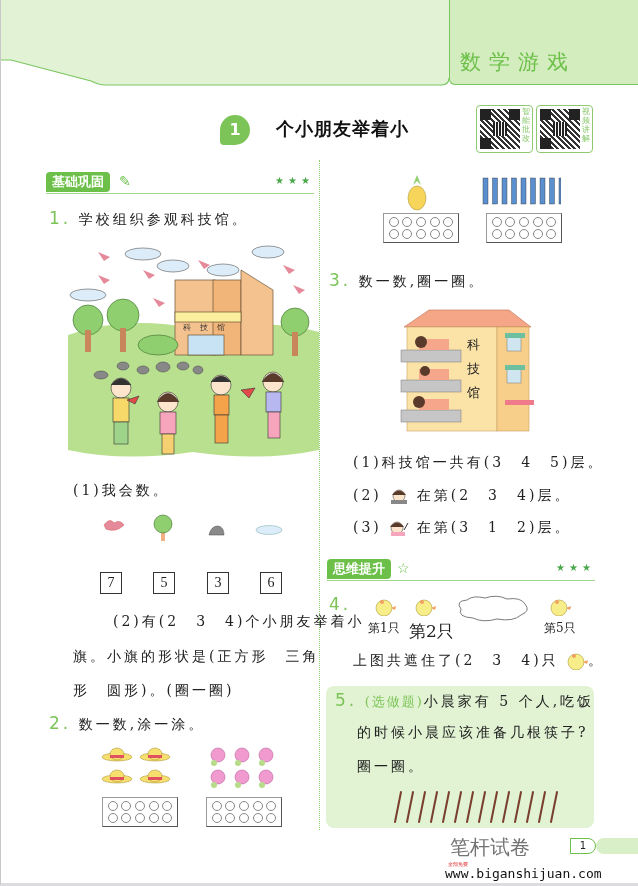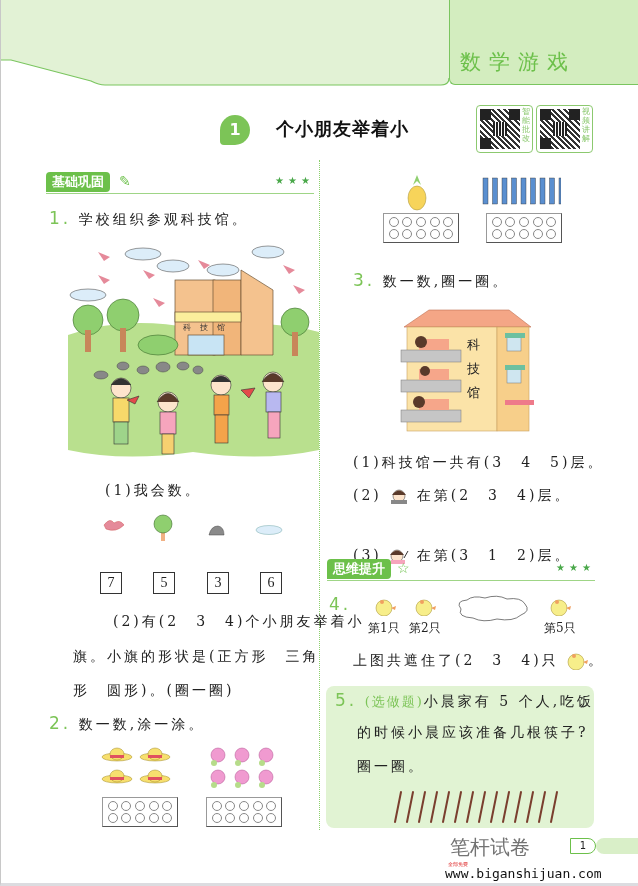--- a/index.html
+++ b/index.html
@@ -163,21 +163,21 @@
           <rect x="152" y="175" width="13" height="28" fill="#f4a34a"></rect>
         <circle cx="210" cy="142" r="10" fill="#fde4cc"></circle>
           <path d="M199 142 Q210 125 221 142" fill="#5a3a2a"></path>
         <rect x="203" y="152" width="15" height="20" fill="#b8b8f0"></rect>
           <rect x="205" y="172" width="12" height="26" fill="#f6a5bd"></rect>
         <path d="M192 148 l-14 2 8 8z" fill="#e34a4a"></path>
       </g>
     </svg>
   </div>
 
-  <div class="line" style="left:72px;top:482px;margin-left:32px;">(1)我会数。</div>
+  <div class="line" style="left:72px;top:482px;">(1)我会数。</div>
 
   <div class="pic" style="left:101px;top:517px;width:24px;height:16px;">
     <svg width="24" height="16">
         <path d="M2 8 Q8 0 12 6 Q18 2 22 8 Q14 16 4 12 Z" fill="#e58a9a" stroke="#c55" stroke-width="0.5"></path>
       </svg>
   </div>
   <div class="pic" style="left:151px;top:514px;width:22px;height:28px;">
     <svg width="22" height="28">
         <rect x="9" y="14" width="4" height="13" fill="#f1b184"></rect>
         <circle cx="11" cy="10" r="9" fill="#8fcf6f" stroke="#3a6b2a" stroke-width="0.6"></circle>
@@ -313,21 +313,21 @@
       <i></i>
       <i></i>
       <i></i>
       <i></i>
       <i></i>
       <i></i>
       <i></i>
       <i></i>
     </div>
 
-  <div class="line" style="left:328px;top:270px;margin-left:24px;">
+  <div class="line" style="left:328px;top:270px;">
     <span class="qnum">3.</span>
     <span>数一数,圈一圈。</span>
   </div>
 
   <div class="pic" style="left:398px;top:305px;width:135px;height:130px;">
     <svg width="135" height="130">
       <path d="M5 22 L30 5 H110 L132 22 Z" fill="#f4a686" stroke="#c07050" stroke-width="0.6"></path>
       <rect x="8" y="22" width="90" height="104" fill="#fbe3a8" stroke="#c8a060" stroke-width="0.6"></rect>
       <rect x="98" y="22" width="32" height="104" fill="#f7cf8a" stroke="#c8a060" stroke-width="0.6"></rect>
       <g fill="#c6c6c6" stroke="#777" stroke-width="0.5">
@@ -369,21 +369,21 @@
     <span>(2)</span>
     <span class="pic" style="position:relative;display:inline-block;width:20px;height:16px;vertical-align:middle;">
       <svg width="20" height="16">
           <circle cx="10" cy="8" r="6" fill="#fde4cc" stroke="#333" stroke-width="0.5"></circle>
           <path d="M3 7 Q10 -2 17 7" fill="#5a3a2a"></path>
           <rect x="2" y="12" width="16" height="4" fill="#888"></rect>
         </svg>
     </span>
     <span>在第(2　3　4)层。</span>
   </div>
-  <div class="line" style="left:352px;top:547px;text-align:center;">
+  <div class="line" style="left:352px;top:519px;text-align:center;">
     <span>(3)</span>
     <span class="pic" style="position:relative;display:inline-block;width:20px;height:16px;vertical-align:middle;">
       <svg width="20" height="16">
           <circle cx="8" cy="8" r="6" fill="#fde4cc" stroke="#333" stroke-width="0.5"></circle>
           <path d="M1 7 Q8 -2 15 7" fill="#5a3a2a"></path>
           <rect x="2" y="12" width="14" height="4" fill="#f6a5bd"></rect>
           <path d="M15 10 L19 3" stroke="#333" stroke-width="1"></path>
         </svg>
     </span>
     <span>在第(3　1　2)层。</span>
@@ -419,21 +419,21 @@
       </svg>
   </div>
   <div class="pic" style="left:548px;top:598px;width:22px;height:18px;">
     <svg width="22" height="18">
         <circle cx="10" cy="10" r="8" fill="#f7ee8a" stroke="#a08a2a" stroke-width="0.5"></circle>
         <path d="M17 10 l5 -2 -1 4z" fill="#f0a060"></path>
         <circle cx="8" cy="4" r="2" fill="#f0a060"></circle>
       </svg>
   </div>
   <div class="line" style="left:367px;top:620px;font-size:12px;letter-spacing:0;">第1只</div>
-  <div class="line" style="left:408px;top:620px;font-size:12px;letter-spacing:0;">第2只</div>
+  <div class="line" style="left:408px;top:620px;font-size:17px;letter-spacing:0;">第2只</div>
   <div class="line" style="left:543px;top:620px;font-size:12px;letter-spacing:0;">第5只</div>
 
   <div class="line" style="left:352px;top:652px;">
     <span>上图共遮住了(2　3　4)只</span>
     <span class="pic" style="position:relative;display:inline-block;width:22px;height:18px;vertical-align:middle;">
       <svg width="22" height="18">
           <circle cx="10" cy="10" r="8" fill="#f7ee8a" stroke="#a08a2a" stroke-width="0.5"></circle>
           <path d="M17 10 l5 -2 -1 4z" fill="#f0a060"></path>
           <circle cx="8" cy="4" r="2" fill="#f0a060"></circle>
         </svg>

